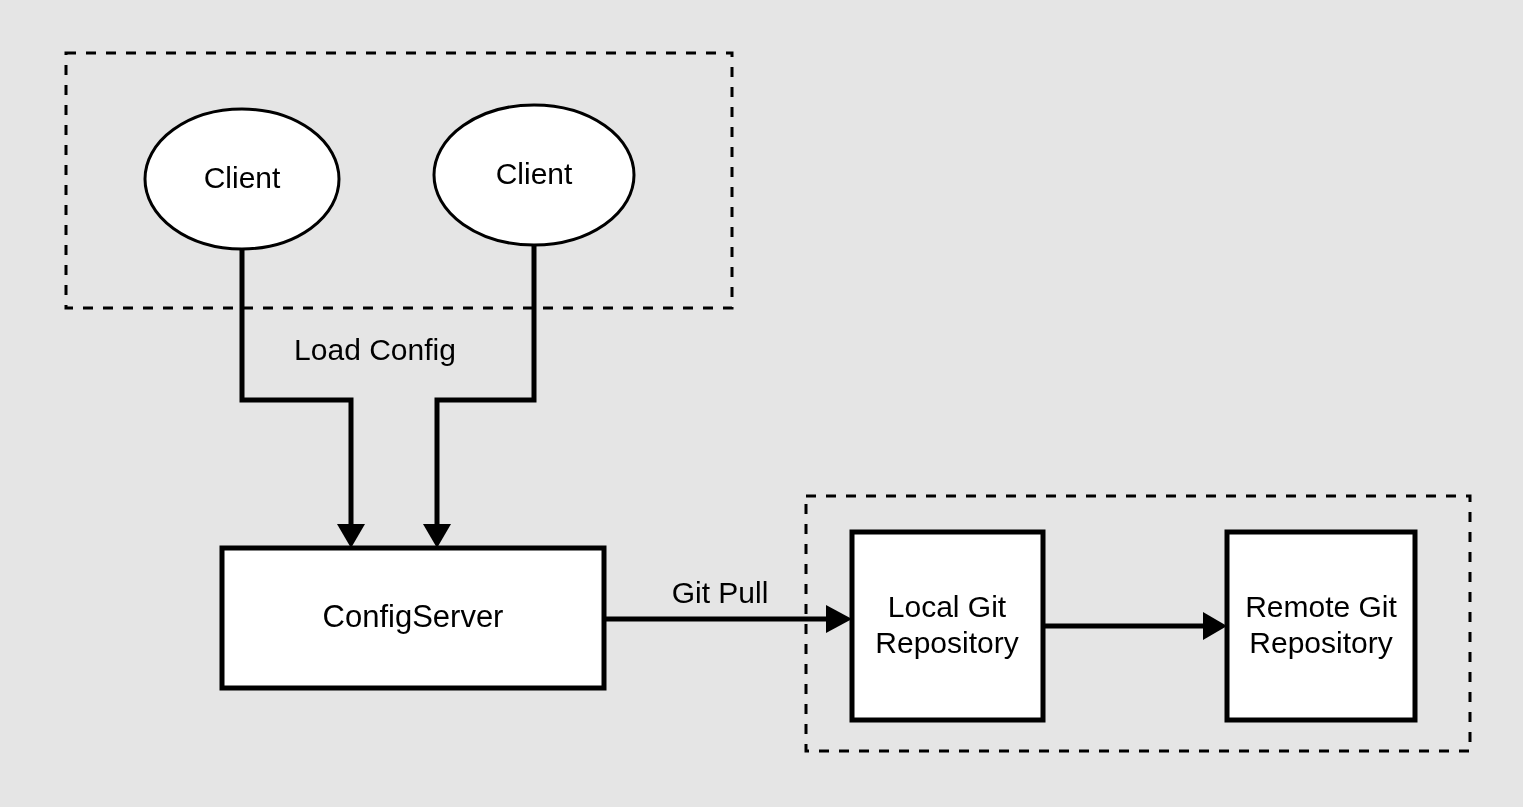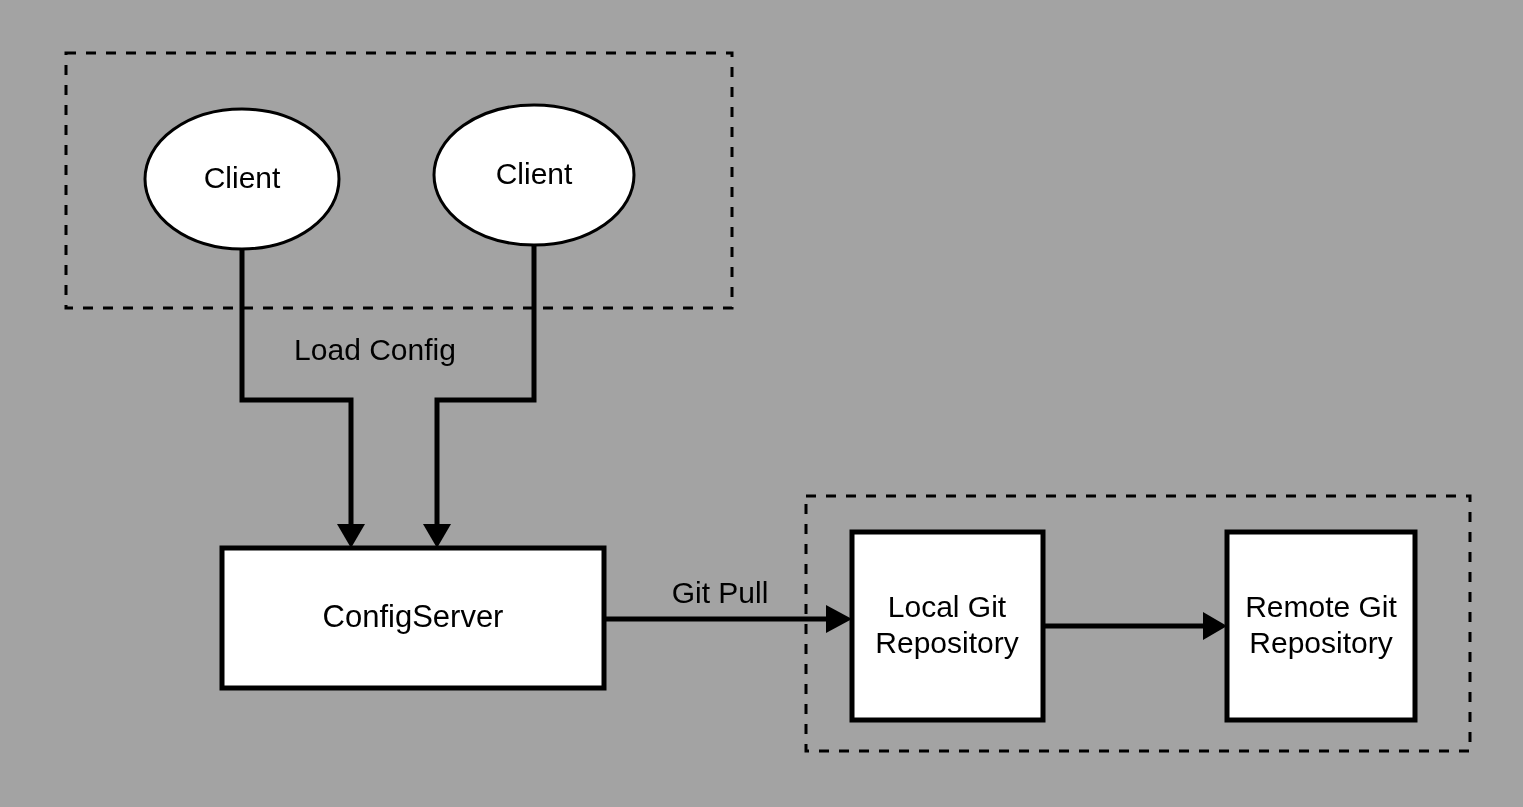--- a/index.html
+++ b/index.html
@@ -8,21 +8,21 @@
     padding: 0;
     background: #ffffff;
   }
   body {
     font-family: "Liberation Sans", sans-serif;
   }
   #canvas {
     position: relative;
     width: 1523px;
     height: 807px;
-    background: #a3a3a3;
+    background: #e5e5e5;
     overflow: hidden;
   }
   #diagram-svg {
     position: absolute;
     top: 0;
     left: 0;
     width: 1523px;
     height: 807px;
   }
   .node-label {

